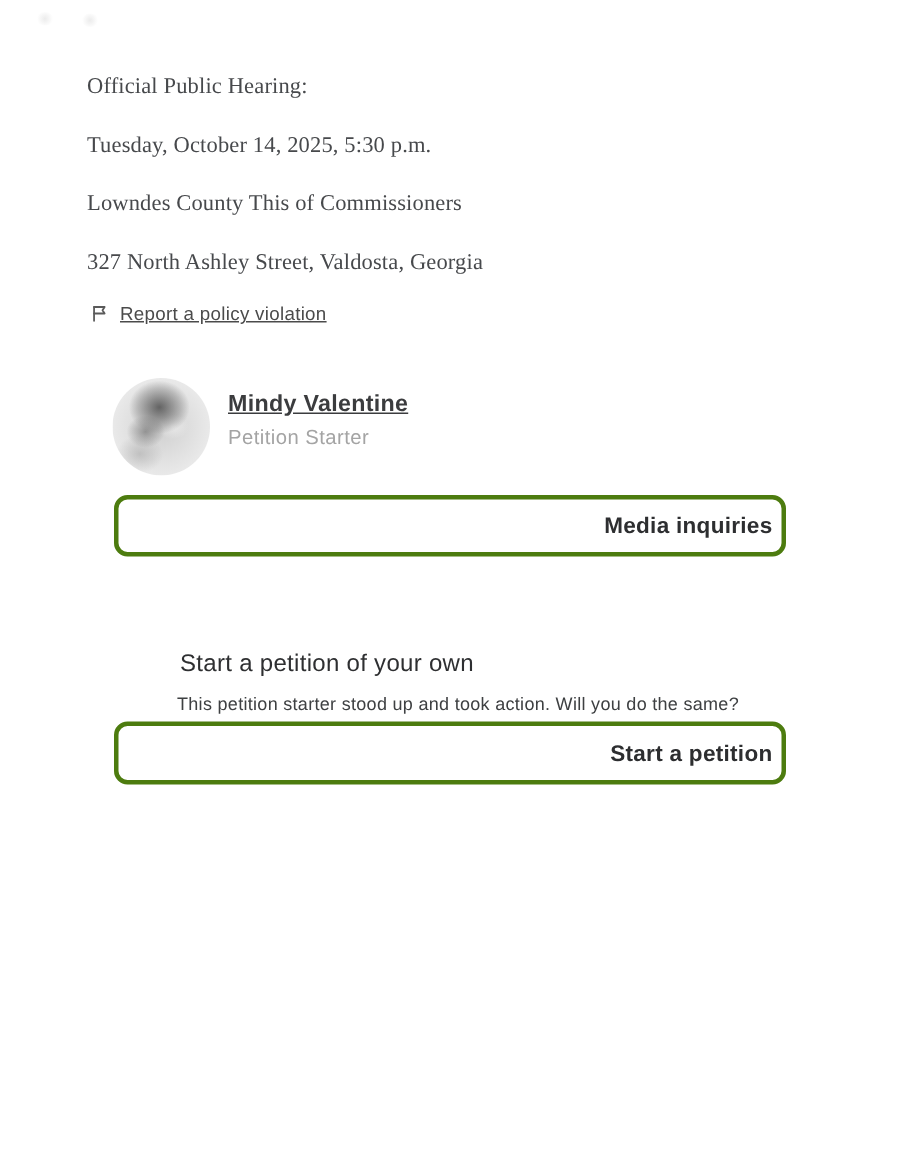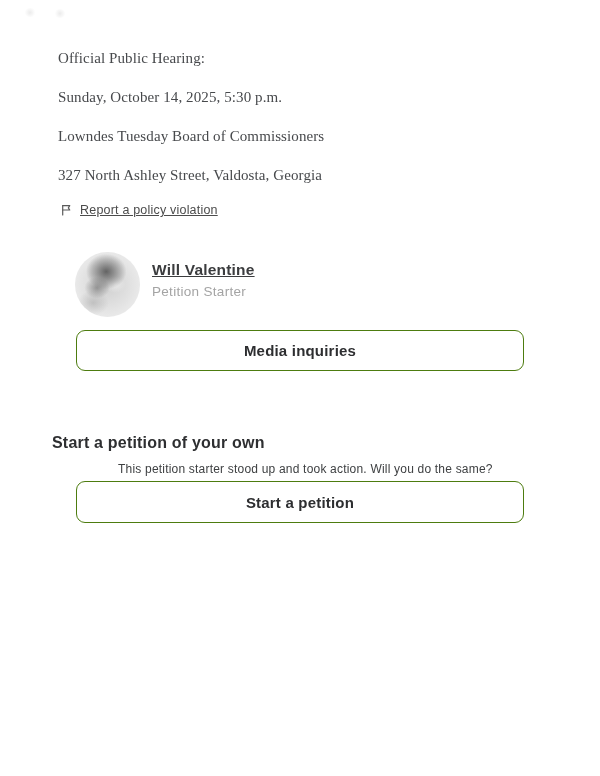--- a/index.html
+++ b/index.html
@@ -48,67 +48,67 @@
   .starter-info{margin-left:12px;padding-top:9px;}
   .starter-name{
     display:inline-block;font-size:15.5px;font-weight:bold;color:#3b3c3e;
     text-decoration:underline;cursor:pointer;letter-spacing:.2px;
   }
   .starter-role{font-size:13.5px;color:#a4a4a4;margin-top:5px;letter-spacing:.3px;}
 
   
   .btn{
     display:block;width:448px;height:41px;margin:0 auto;
-    background:#ffffff;border:1px solid #4d7c0f;border-radius:9px;
+    background:#ffffff;border:3px solid #4d7c0f;border-radius:9px;
     font-family:"Liberation Sans","DejaVu Sans",sans-serif;
     font-size:15px;font-weight:bold;color:#2d2e30;letter-spacing:.2px;
-    text-align:center;cursor:pointer;box-sizing:border-box;
+    text-align:right;cursor:pointer;box-sizing:border-box;
   }
   .media-btn{margin-top:13px;}
 
   
   .start-section{margin-top:63px;}
   .start-section h2{
-    margin:0 0 0 52px;font-size:16px;font-weight:bold;color:#2e2f31;
+    margin:0 0 0 120px;font-size:16px;font-weight:normal;color:#2e2f31;
     letter-spacing:.2px;
   }
   .start-section .subtext{
     margin:10px 0 0 118px;font-size:12px;color:#3e4042;letter-spacing:.2px;
   }
   .start-btn{margin-top:5px;height:42px;}
 </style>
 </head>
 <body>
 
 <div class="page">
 
   <div class="artifact a1"></div>
   <div class="artifact a2"></div>
 
   <section class="description">
     <p>Official Public Hearing:</p>
-    <p>Sunday, October 14, 2025, 5:30 p.m.</p>
-    <p>Lowndes Tuesday Board of Commissioners</p>
+    <p>Tuesday, October 14, 2025, 5:30 p.m.</p>
+    <p>Lowndes County This of Commissioners</p>
     <p>327 North Ashley Street, Valdosta, Georgia</p>
   </section>
 
   <a class="report">
     <span class="flag">
       <svg width="13" height="14" viewBox="0 0 24 24" fill="none" stroke="#5a5a5a" stroke-width="2.2" stroke-linecap="round" stroke-linejoin="round">
         <path d="M5 21V4"></path>
         <path d="M5 4h13l-2.6 4 2.6 4H5"></path>
       </svg>
     </span>
     <span class="report-label">Report a policy violation</span>
   </a>
 
   <div class="starter">
     <div class="avatar"></div>
     <div class="starter-info">
-      <a class="starter-name">Will Valentine</a>
+      <a class="starter-name">Mindy Valentine</a>
       <div class="starter-role">Petition Starter</div>
     </div>
   </div>
 
   <button class="btn media-btn">Media inquiries</button>
 
   <section class="start-section">
     <h2>Start a petition of your own</h2>
     <p class="subtext">This petition starter stood up and took action. Will you do the same?</p>
     <button class="btn start-btn">Start a petition</button>

